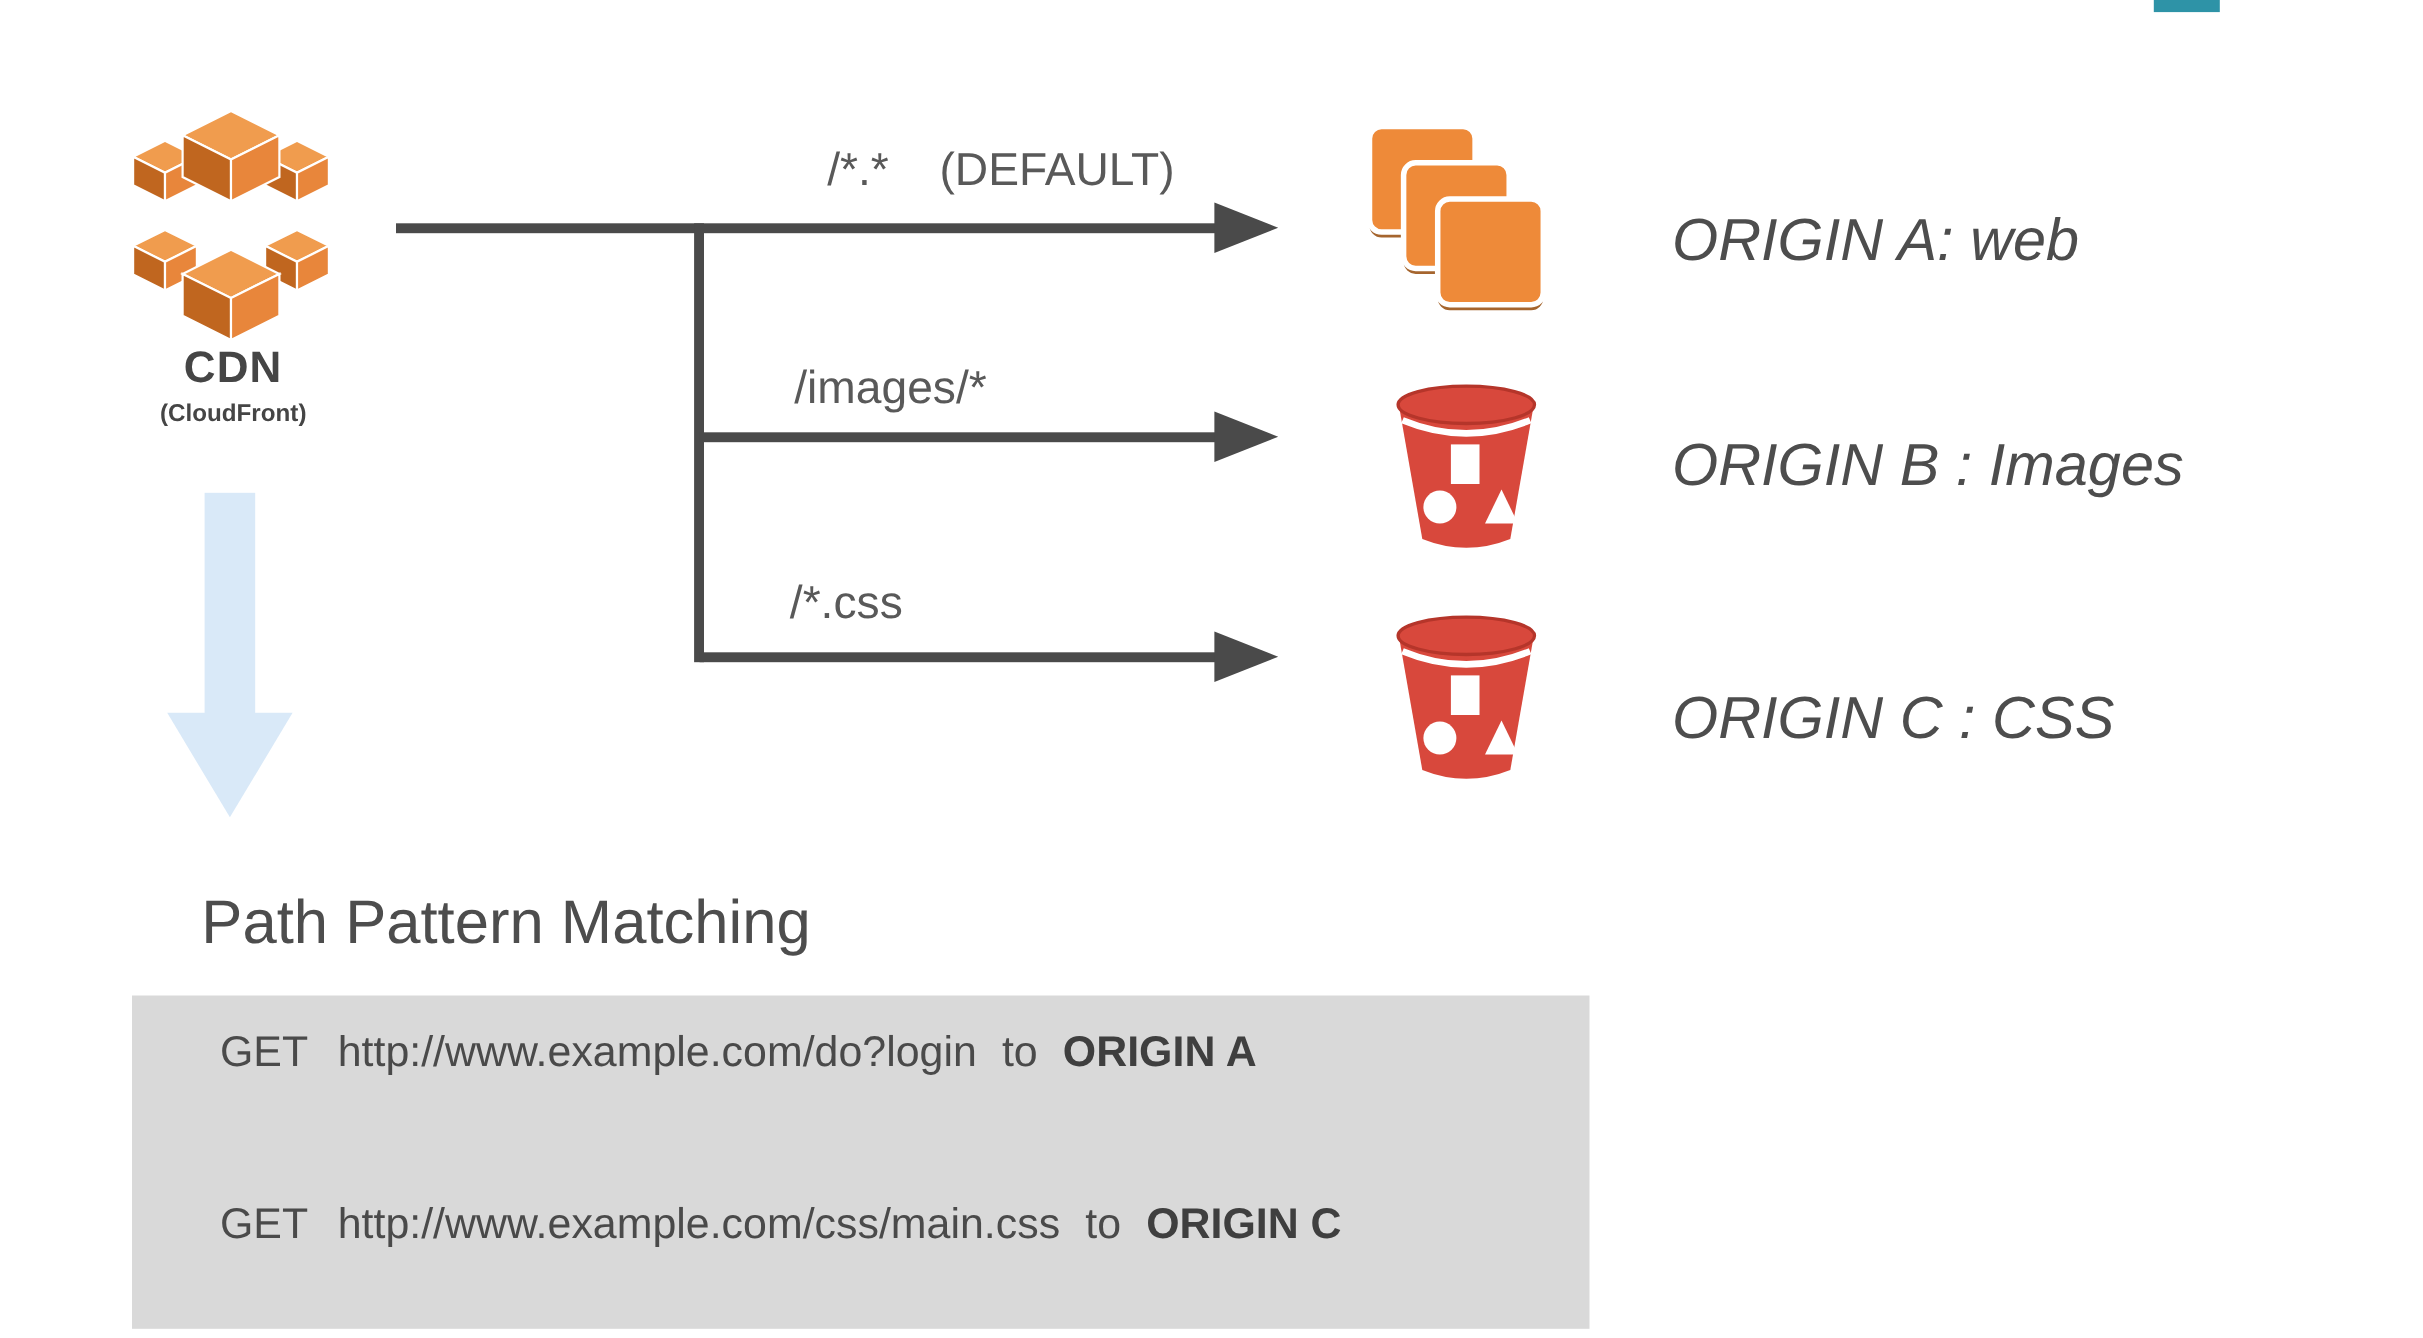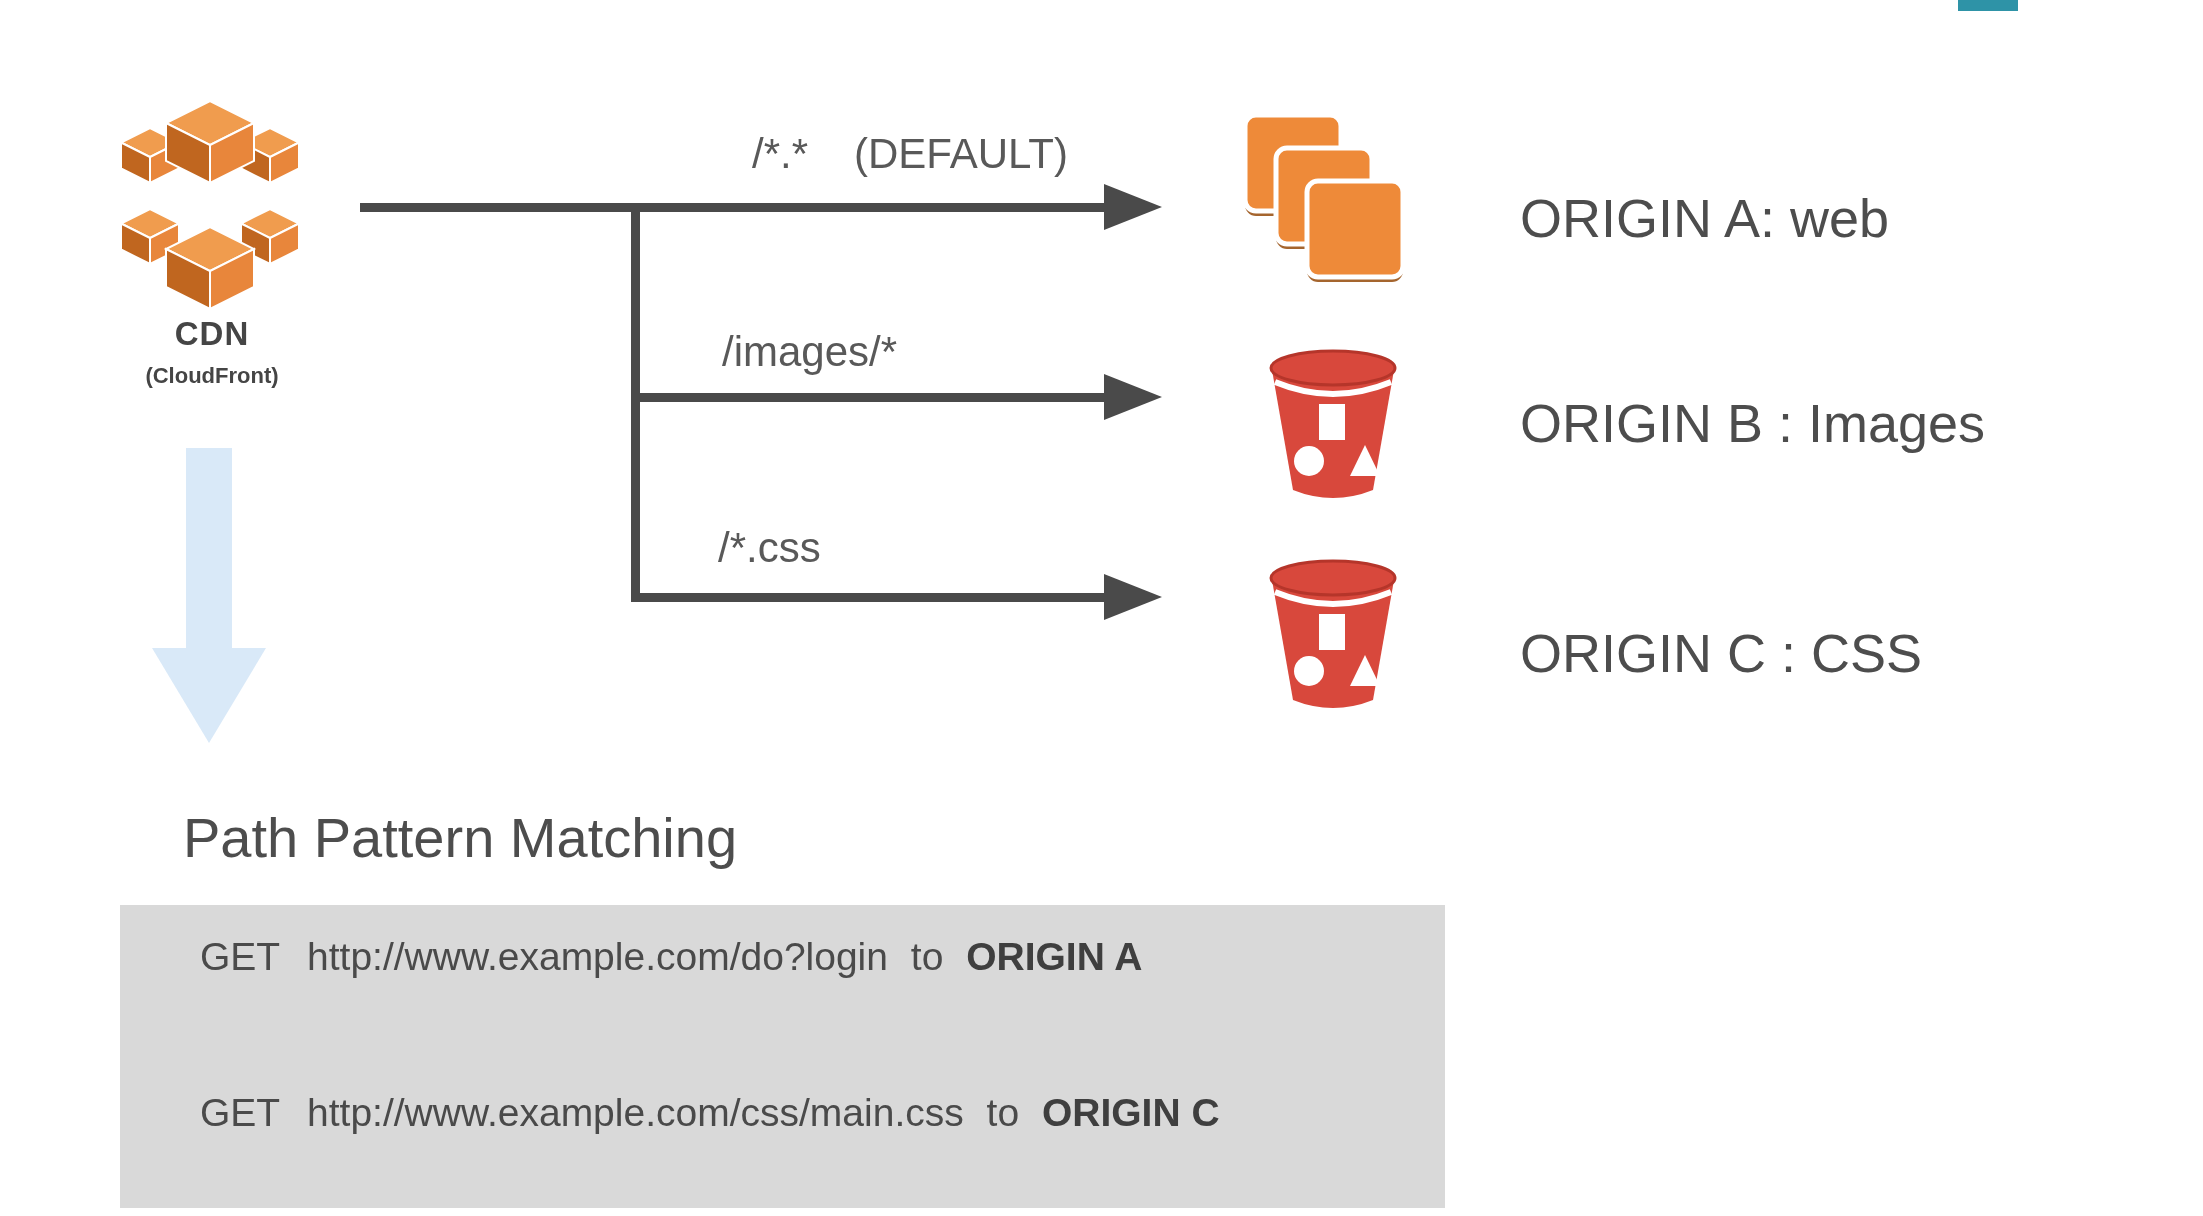--- a/index.html
+++ b/index.html
@@ -14,23 +14,23 @@
   .vline{position:absolute;width:9px;background:var(--line,#4A4A4A);}
   .arrowhead{
     position:absolute;width:0;height:0;
     border-top:23px solid transparent;border-bottom:23px solid transparent;
     border-left:58px solid var(--line,#4A4A4A);
   }
 
   
   .route-label{position:absolute;font-size:42px;line-height:48px;color:var(--text-secondary,#595959);white-space:nowrap;}
   .route-note{margin-left:46px;margin-top:48px;}
-  .origin-label{position:absolute;font-size:54px;line-height:60px;color:var(--text-primary,#4D4D4D);white-space:nowrap;}
+  .origin-label{position:absolute;font-size:54px;line-height:60px;color:var(--text-primary,#4D4D4D);white-space:nowrap;font-style:italic;}
   .cdn-label{position:absolute;left:62px;top:312px;width:300px;text-align:center;color:#454545;font-weight:bold;}
-  .cdn-title{font-size:33px;line-height:44px;letter-spacing:1px;}
+  .cdn-title{font-size:40px;line-height:44px;letter-spacing:1px;}
   .cdn-sub{font-size:22px;line-height:40px;}
   .section-title{position:absolute;left:183px;top:806px;font-size:56px;line-height:64px;color:var(--text-primary,#4D4D4D);white-space:nowrap;}
   .code-panel{position:absolute;left:120px;top:905px;width:1325px;height:303px;background:var(--panel-gray,#D9D9D9);}
   .request-line{position:absolute;left:200px;font-size:39px;line-height:48px;color:#4A4A4A;white-space:nowrap;}
   .request-line .seg{margin-right:12px;display:inline-block;}
   .request-line .method{margin-right:16px;}
   .request-line b{font-weight:bold;color:#3F3F3F;}
 
   
   .blue-shaft{position:absolute;left:186px;top:448px;width:46px;height:202px;background:var(--arrow-blue,#D9E9F8);}

